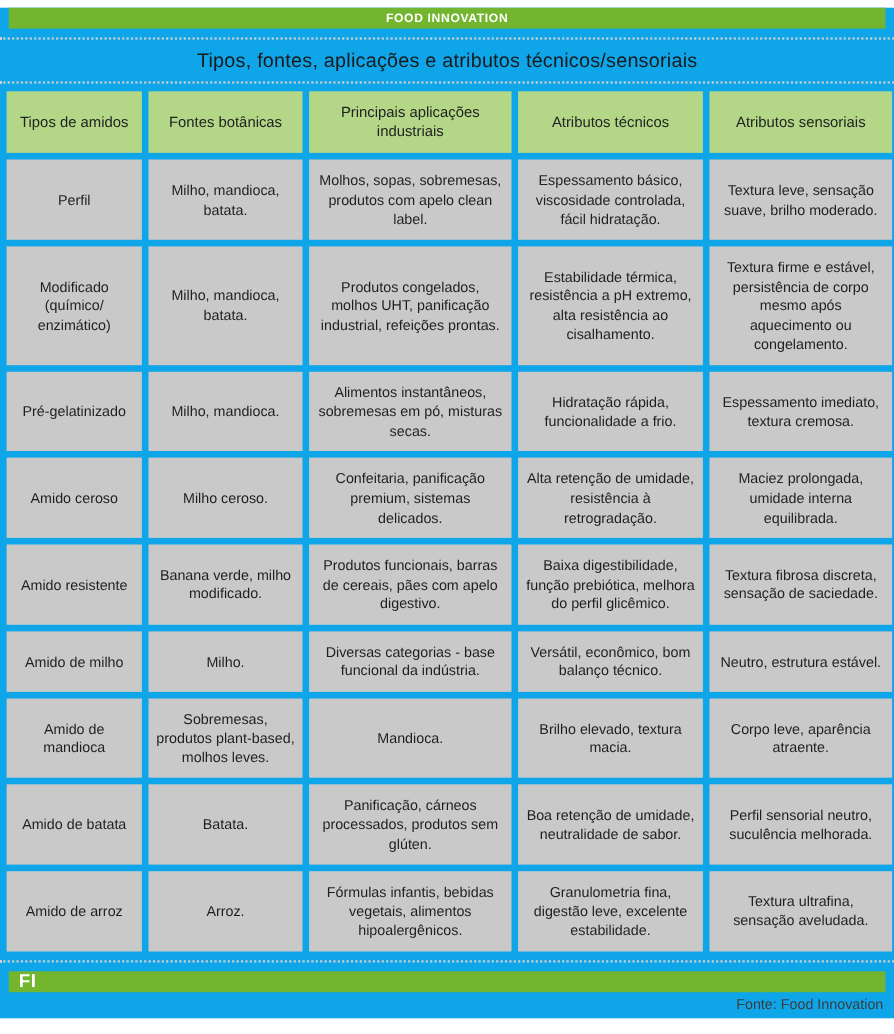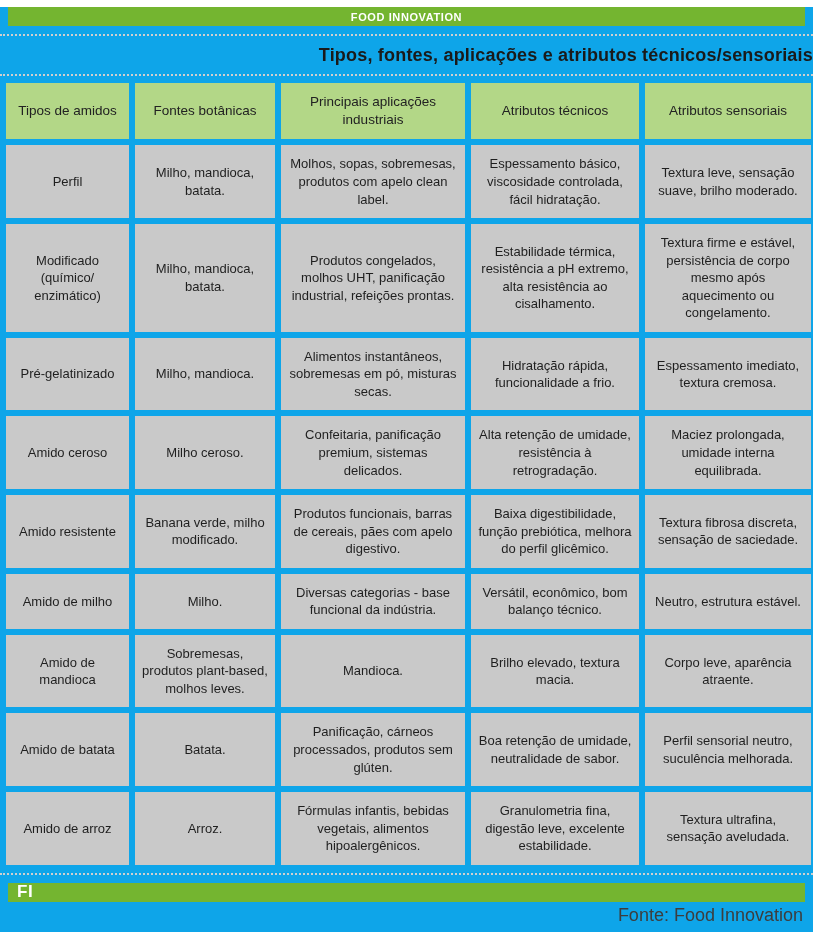--- a/index.html
+++ b/index.html
@@ -30,23 +30,23 @@
     letter-spacing: 0.6px;
   }
   .dotted {
     border-top: 2px dotted #cfcfcf;
     margin: 8px 0 0 0;
     height: 0;
   }
   h1.title {
     margin: 0;
     padding: 9px 0 8px 0;
-    text-align: right;
+    text-align: center;
     font-size: 18px;
-    font-weight: 700;
+    font-weight: 400;
     color: #1a1a1a;
     letter-spacing: 0.2px;
   }
   .grid {
     display: grid;
     grid-template-columns: 123px 140px 184px 168px 166px;
     gap: 6px;
     padding: 7px 6px 0 6px;
   }
   .cell {
@@ -76,21 +76,21 @@
   }
   .footbar span {
     color: #ffffff;
     font-size: 17px;
     font-weight: bold;
     padding-left: 9px;
     letter-spacing: 0.5px;
   }
   .source {
     text-align: right;
-    font-size: 18px;
+    font-size: 13px;
     color: #3d3d3d;
     padding: 3px 10px 2px 0;
   }
 </style>
 </head>
 <body>
 
 <div class="page">
 
   <div class="brandbar">

